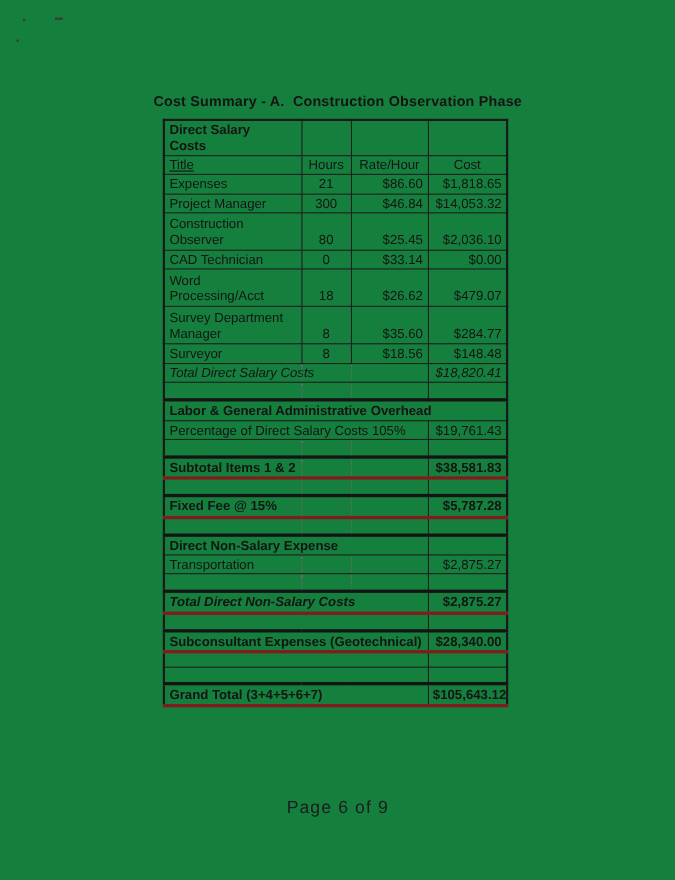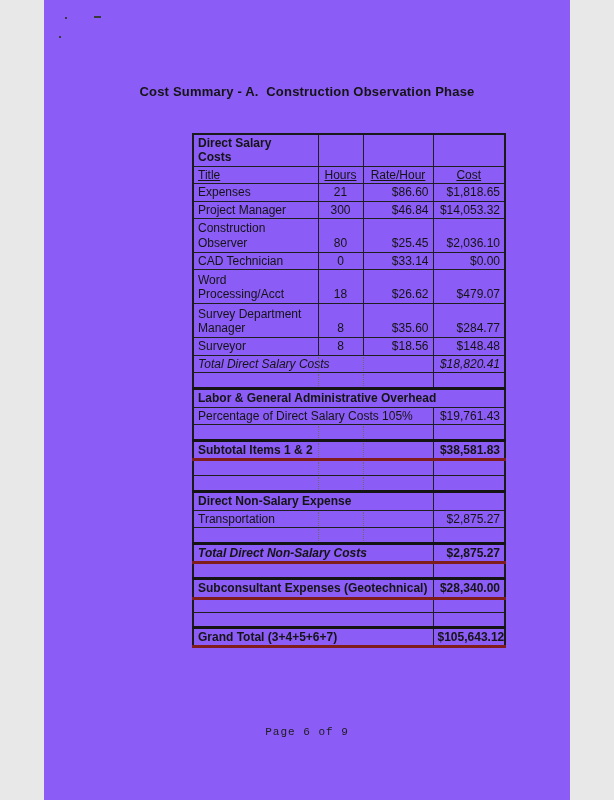--- a/index.html
+++ b/index.html
@@ -1,22 +1,22 @@
 <!DOCTYPE html>
 <html><head>
 <meta charset="utf-8">
 <style>
   * { margin: 0; padding: 0; box-sizing: border-box; }
   html, body { background: #e8e8e8; }
   body { font-family: "Liberation Sans", "DejaVu Sans", sans-serif; }
   .page {
     position: relative;
-    width: 526px;
+    width: 614px;
     height: 800px;
-    background: #8b5cf6;
+    background: #15803d;
     color: #141414;
     overflow: hidden;
     margin: 0 auto;
   }
   
   .speck { position: absolute; background: #3a3a3a; }
   .speck.s1 { left: 21px; top: 17px; width: 2px; height: 2px; }
   .speck.s2 { left: 50px; top: 16px; width: 7px; height: 2px; }
   .speck.s3 { left: 15px; top: 36px; width: 2px; height: 2px; }
 
@@ -28,21 +28,21 @@
     text-align: center;
     font-size: 13px;
     font-weight: bold;
     letter-spacing: 0.2px;
     white-space: pre;
   }
 
   table.cost {
     position: absolute;
     left: 148px;
-    top: 133px;
+    top: 108px;
     width: 314px;
     border-collapse: collapse;
     table-layout: fixed;
     font-size: 12px;
     color: #141414;
     border: 2px solid #1a1a1a;
   }
   col.c1 { width: 125px; }
   col.c2 { width: 45px; }
   col.c3 { width: 70px; }
@@ -58,21 +58,21 @@
   }
   tr.rh20 td { height: 20px; }
   tr.rh34 td { height: 34px; vertical-align: bottom; padding-bottom: 2px; }
   tr.rh16 td { height: 16px; }
   tr.rh14 td { height: 14px; }
   tr.rh15 td { height: 15px; }
 
   td.name { padding-right: 14px; }
   td.b, tr td.b { font-weight: bold; }
   td.i { font-style: italic; }
-  td.colhead { text-decoration: underline; text-align: center; }
+  td.colhead { text-align: center; }
   td.colhead-left { text-decoration: underline; text-align: left; }
   td.num-c { text-align: center; }
   td.num-r { text-align: right; }
 
   tr.thick-top td { border-top: 3px solid #141414; }
   tr.thick-bottom td { border-bottom: 3px solid #7f1d1d; }
 
   
   td.dots { position: relative; }
   td.dots::before, td.dots::after {
@@ -83,22 +83,22 @@
   }
   td.dots::before { left: 124px; }
   td.dots::after  { left: 169px; }
 
   .footer {
     position: absolute;
     top: 726px;
     left: 0;
     width: 100%;
     text-align: center;
-    font-family: Liberation Mono, monospace;
-    font-size: 11px;
+    font-family: Liberation Sans, sans-serif;
+    font-size: 16px;
     letter-spacing: 1px;
     color: #1c1c1c;
   }
 </style>
 </head>
 <body>
 
 <div class="page">
 
   <div class="speck s1"></div>
@@ -206,20 +206,24 @@
       <tr class="thick-top thick-bottom">
         <td colspan="3" class="b dots">Subtotal Items 1 &amp; 2</td>
         <td class="b num-r">$38,581.83</td>
       </tr>
 
       <tr class="rh16">
         <td colspan="3" class="dots"></td>
         <td></td>
       </tr>
 
+      <tr class="thick-top thick-bottom">
+        <td colspan="3" class="b dots">Fixed Fee @ 15%</td>
+        <td class="b num-r">$5,787.28</td>
+      </tr>
 
       <tr class="rh16">
         <td colspan="3" class="dots"></td>
         <td></td>
       </tr>
 
       <tr class="thick-top">
         <td colspan="3" class="b">Direct Non-Salary Expense</td>
         <td></td>
       </tr>

